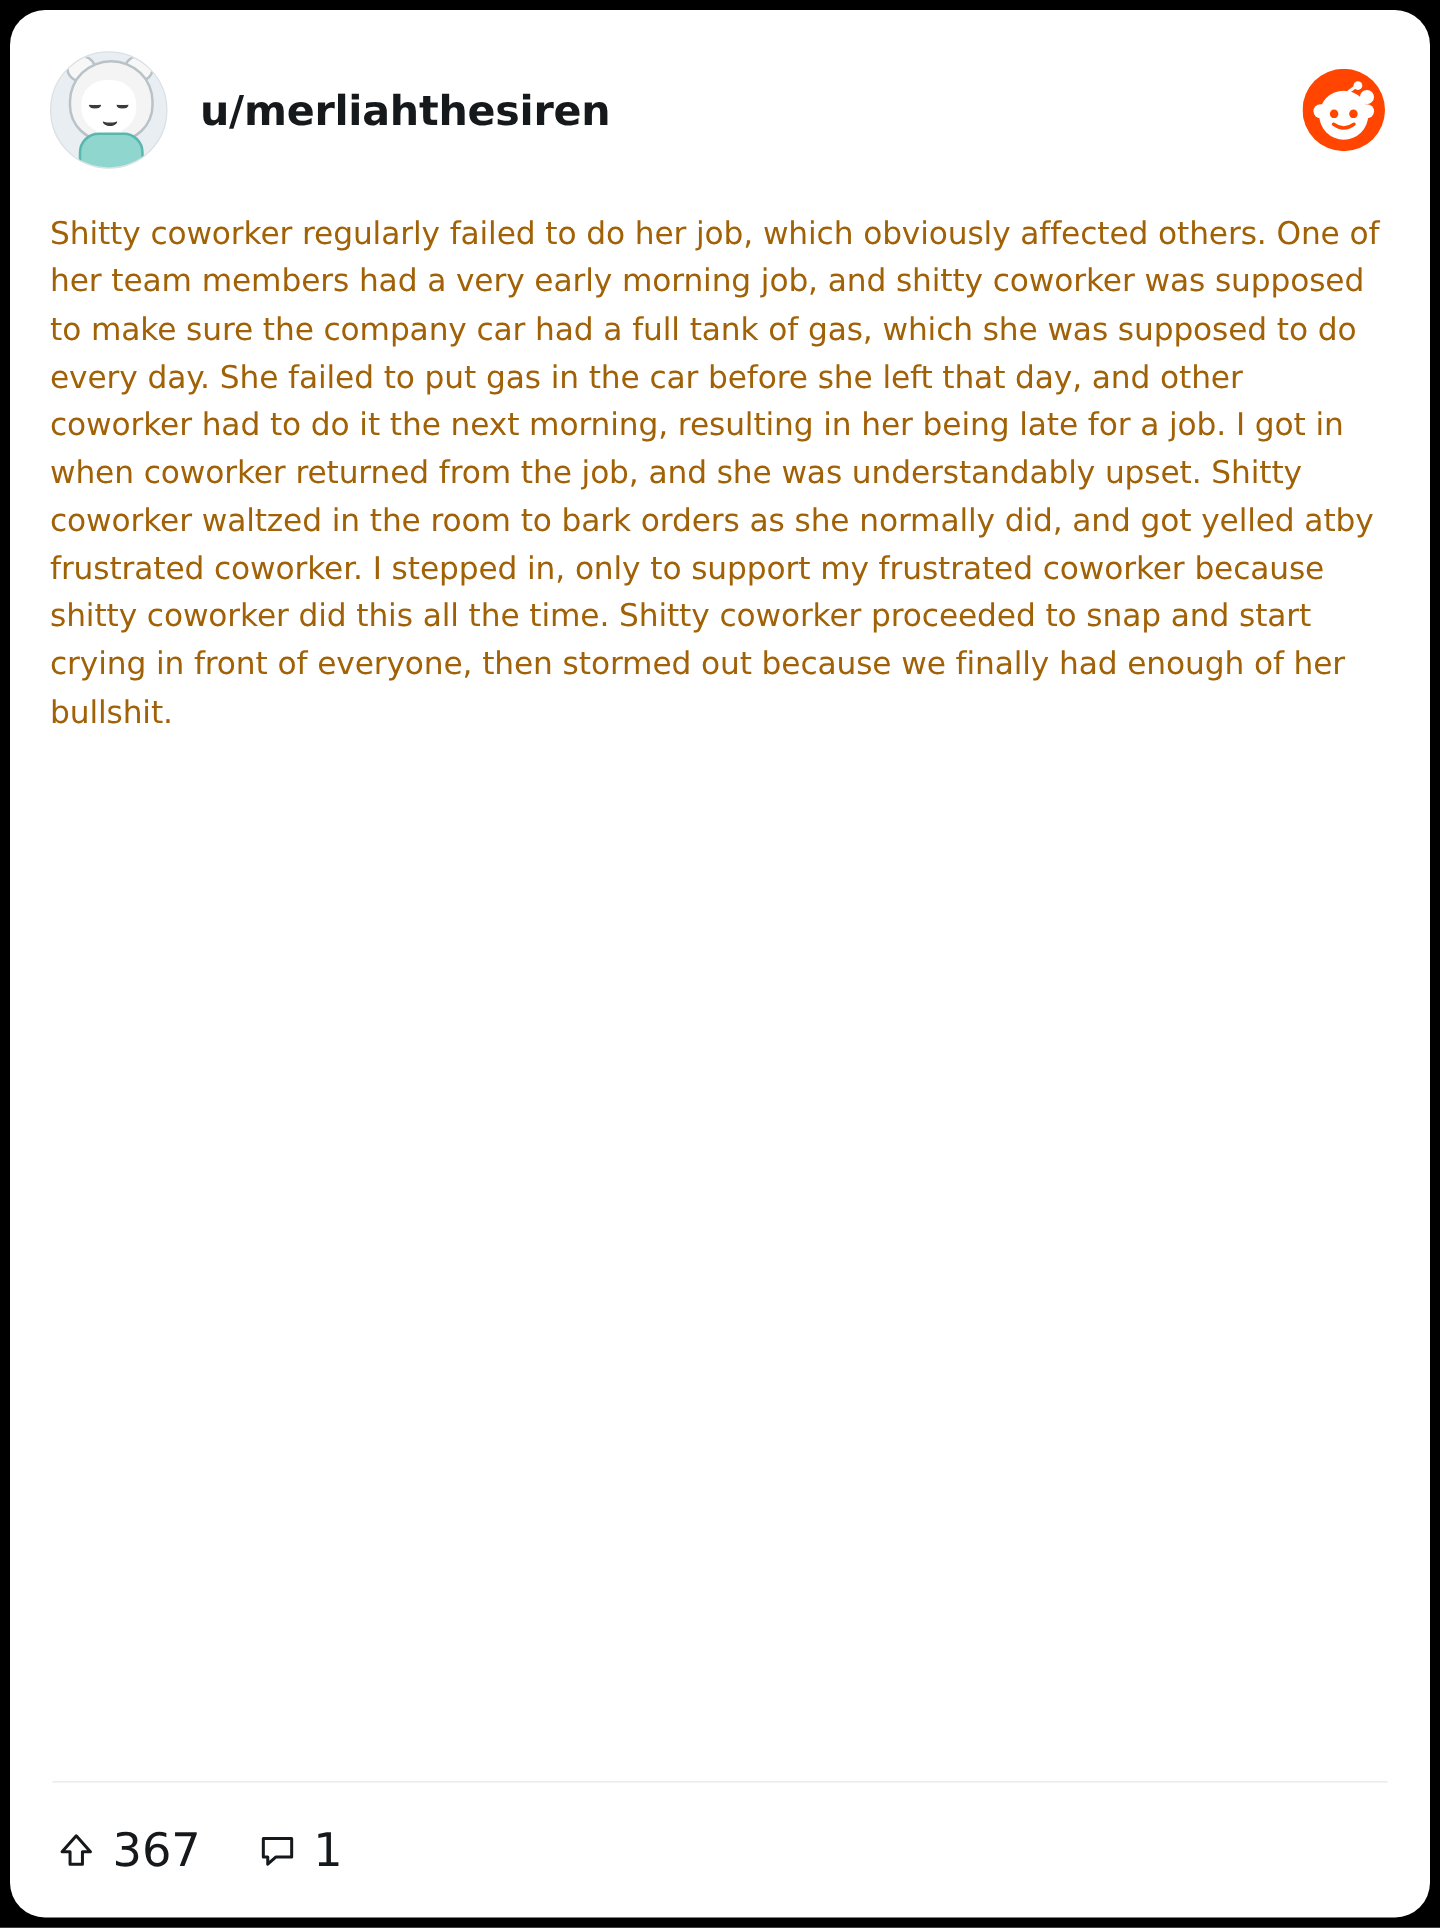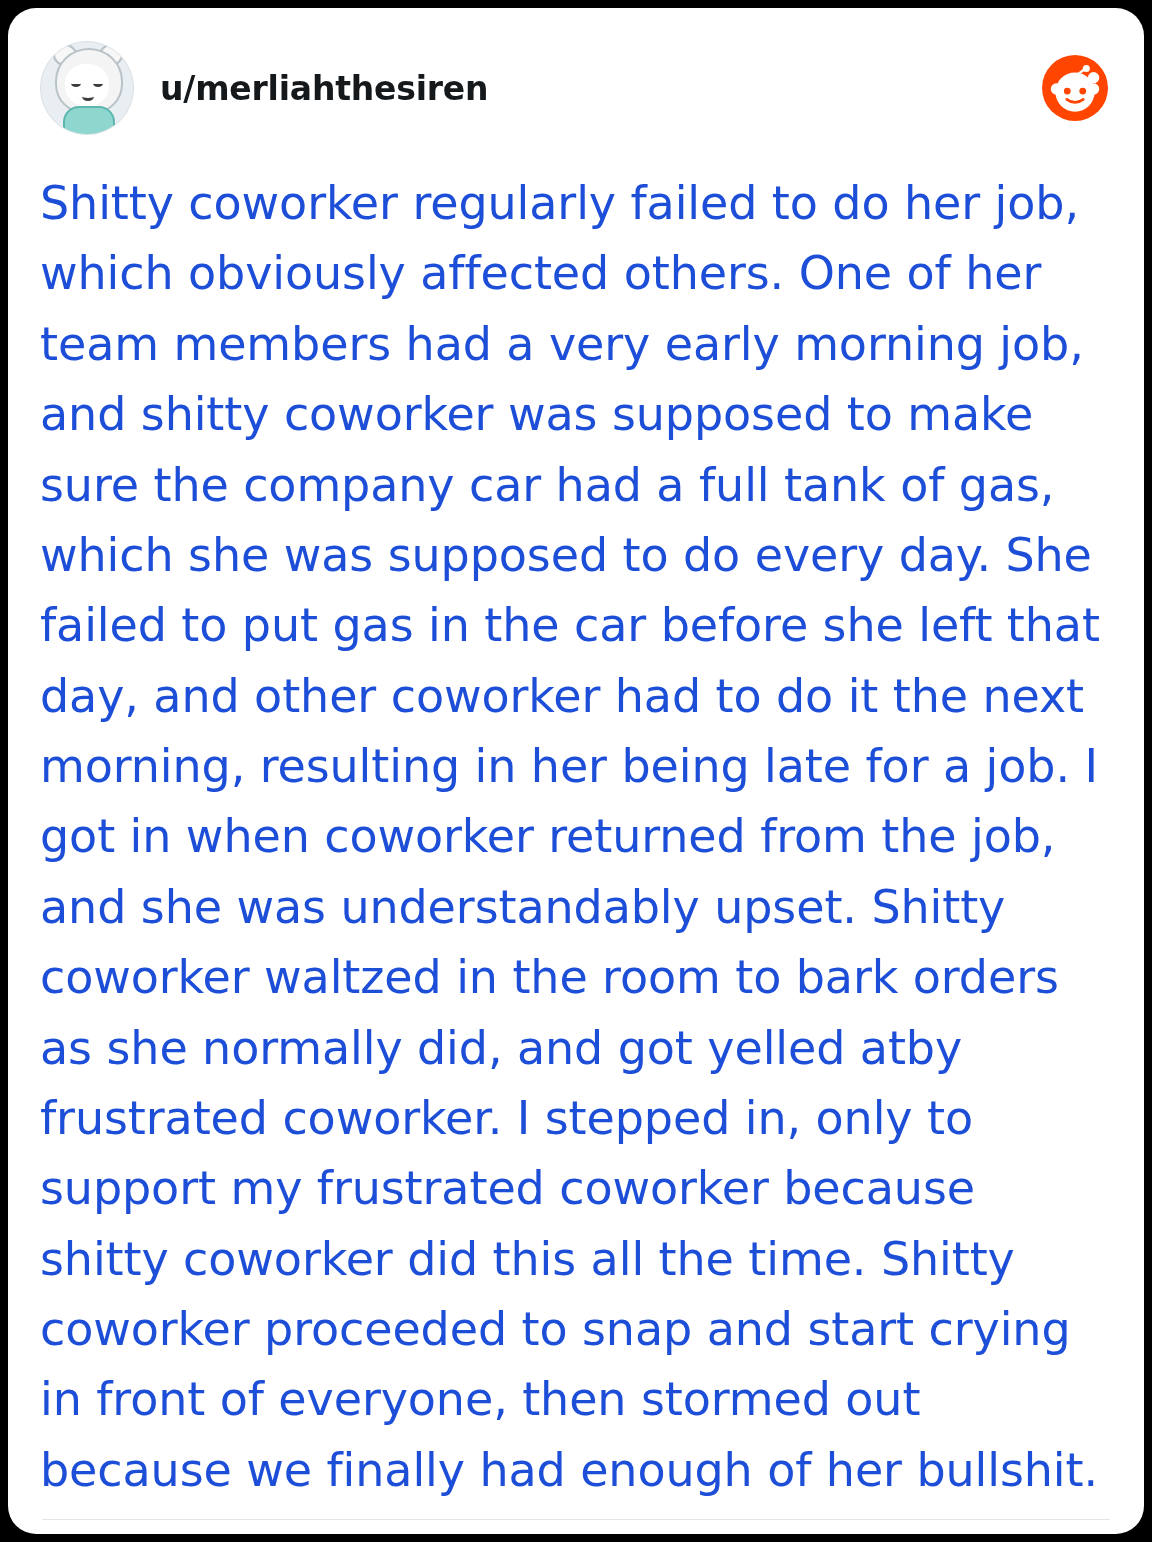--- a/index.html
+++ b/index.html
@@ -130,23 +130,23 @@
   }
   .spacer { flex: 1 1 auto; }
   .reddit-logo {
     width: 66px;
     height: 66px;
     flex: 0 0 auto;
     margin-right: 4px;
   }
   .post-body {
     margin-top: 30px;
-    font-size: 46px;
+    font-size: 25px;
     line-height: 1.53;
-    color: #1d4ed8;
+    color: #a16207;
     letter-spacing: -0.1px;
     flex: 1 1 auto;
   }
   .divider {
     height: 1px;
     background: #e4e7e9;
     margin: 14px 2px 0 2px;
     flex: 0 0 auto;
   }
   .footer {

